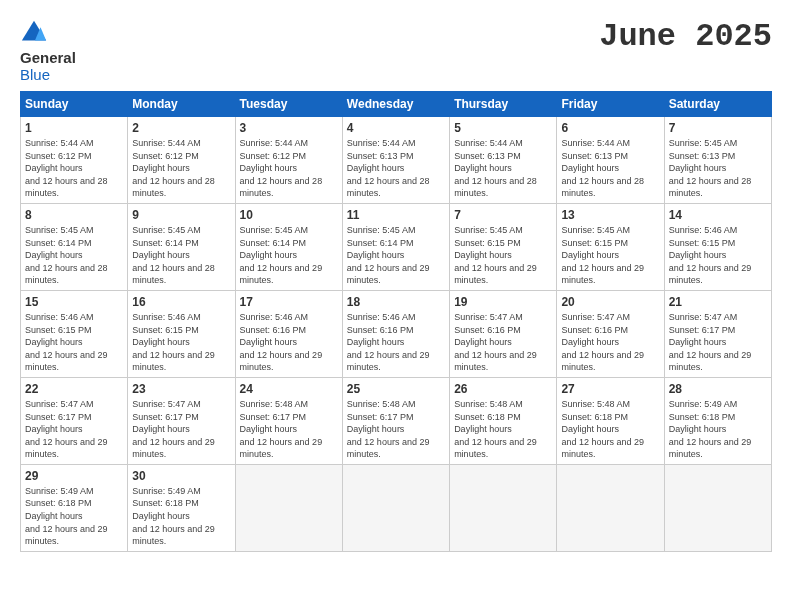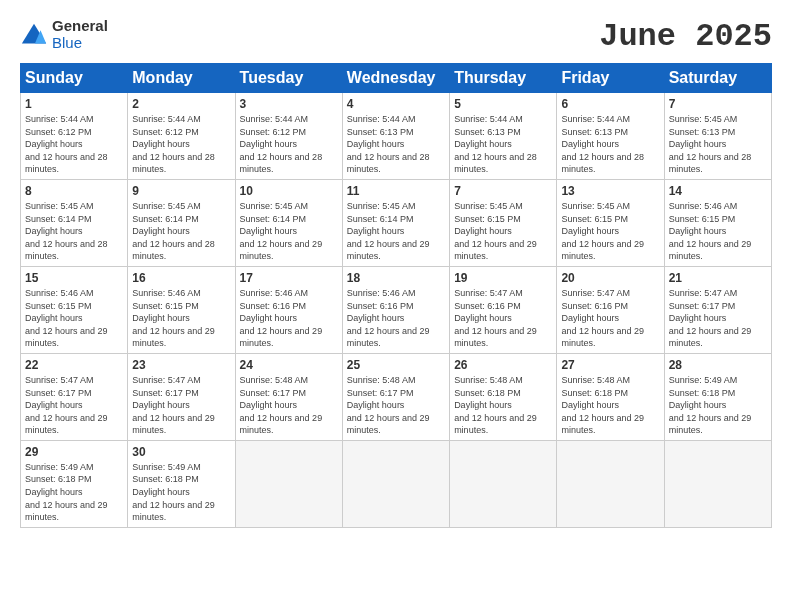--- a/index.html
+++ b/index.html
@@ -17,22 +17,23 @@
       padding: 18px 20px 10px 20px;
     }
     .header {
       display: flex;
       align-items: flex-start;
       justify-content: space-between;
       margin-bottom: 8px;
     }
     .logo {
       display: flex;
-      align-items: center;
+      align-items: flex-start;
       gap: 4px;
+      flex-direction: column;
     }
     .logo-text {
       display: flex;
       flex-direction: column;
       line-height: 1.1;
     }
     .logo-general {
       font-size: 15px;
       font-weight: bold;
       color: #333;
@@ -60,21 +61,21 @@
       color: #555;
     }
     .calendar-table {
       width: 100%;
       border-collapse: collapse;
       table-layout: fixed;
     }
     .calendar-table th {
       background: #1565c0;
       color: #fff;
-      font-size: 16px;
+      font-size: 12px;
       font-weight: bold;
       padding: 5px 4px;
       text-align: left;
       border: 1px solid #1565c0;
     }
     .calendar-table td {
       border: 1px solid #ccc;
       vertical-align: top;
       padding: 4px 4px 3px 4px;
       font-size: 9.5px;

